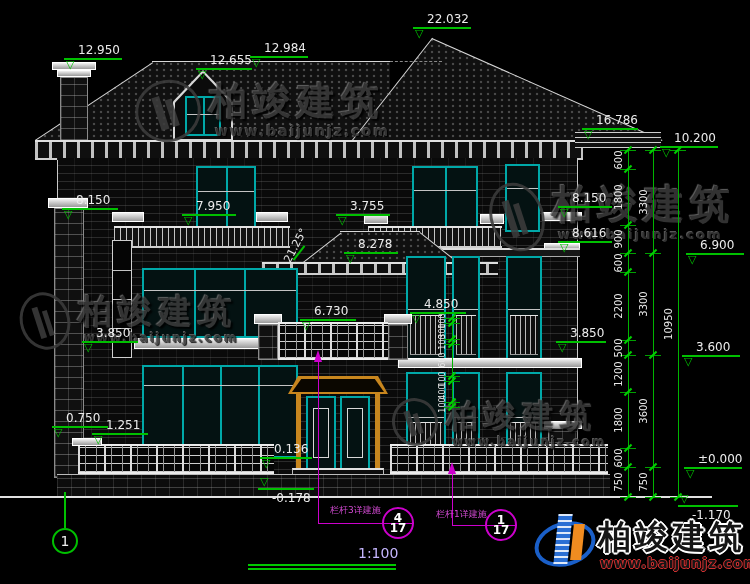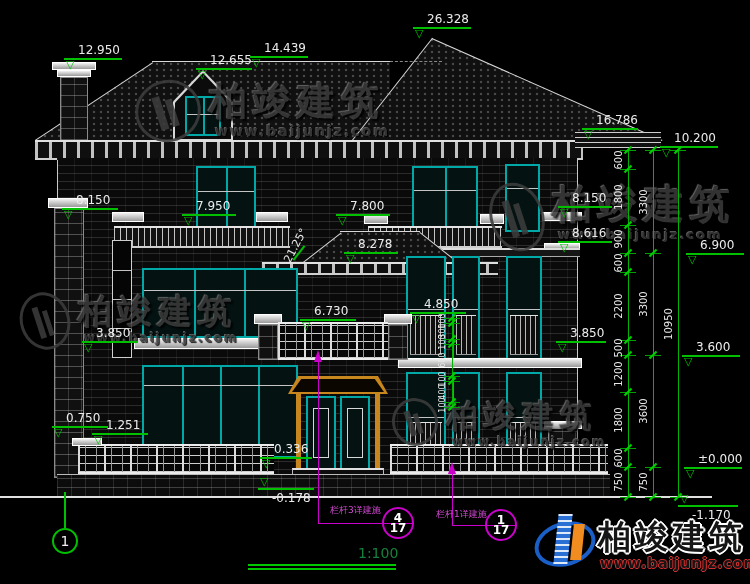--- a/index.html
+++ b/index.html
@@ -68,21 +68,21 @@
   .wm-logo i{position:absolute;background:#3c3c3c;}
   
   .ft-ellipse{position:absolute;border:4px solid #1a5fc8;border-radius:50%;transform:rotate(-16deg);box-sizing:border-box;}
   .ft-bar-b{position:absolute;background:#2a6fd4;transform:skewX(-6deg);background-image:repeating-linear-gradient(0deg,rgba(255,255,255,.85) 0 2px,transparent 2px 6px);}
   .ft-bar-o{position:absolute;background:#f08c20;transform:skewX(-6deg);}
   .ft-brand{position:absolute;font-weight:900;font-size:33px;letter-spacing:4px;color:#161616;white-space:nowrap;line-height:1;
     text-shadow:-2px 0 #fff,2px 0 #fff,0 -2px #fff,0 2px #fff,-1px -1px #fff,1px 1px #fff,1px -1px #fff,-1px 1px #fff;}
   .ft-url{position:absolute;font-weight:bold;font-size:14px;letter-spacing:1px;color:#151515;white-space:nowrap;line-height:1;
     text-shadow:-1px 0 #d03030,1px 0 #d03030,0 -1px #d03030,0 1px #d03030;}
   .title-main{position:absolute;color:#f0f0f0;font-size:21px;font-weight:bold;letter-spacing:2px;line-height:1;}
-  .title-scale{position:absolute;color:#15803d;font-size:14px;line-height:1;}
+  .title-scale{position:absolute;color:#c4b5fd;font-size:14px;line-height:1;}
   .uline{position:absolute;height:2px;background:#00c800;}
   .bubble{position:absolute;width:26px;height:26px;border:2px solid #00c000;border-radius:50%;box-sizing:border-box;
     color:#eee;font-size:14px;text-align:center;line-height:22px;}
   .angle-tx{position:absolute;color:#e8e8e8;font-size:11px;transform:rotate(-62deg);line-height:1;}
 </style>
 </head>
 <body>
 
 <div id="canvas">
 
@@ -269,39 +269,39 @@
     </div>
   <div id="ann-layer" class="abs" style="left:0;top:0;width:750px;height:584px;z-index:8;">
       <div class="elev-ln" style="left: 64px; top: 58px; width: 58px;"></div>
       <div class="elev-tri" style="left: 66px; top: 59px;">▽</div>
       <div class="elev-tx" style="left: 78px; top: 44px;">12.950</div>
       <div class="elev-ln" style="left: 196px; top: 68px; width: 56px;"></div>
       <div class="elev-tri" style="left: 198px; top: 69px;">▽</div>
       <div class="elev-tx" style="left: 210px; top: 54px;">12.655</div>
       <div class="elev-ln" style="left: 250px; top: 56px; width: 58px;"></div>
       <div class="elev-tri" style="left: 252px; top: 57px;">▽</div>
-      <div class="elev-tx" style="left: 264px; top: 42px;">14.439</div>
+      <div class="elev-tx" style="left: 264px; top: 42px;">12.984</div>
       <div class="elev-ln" style="left: 413px; top: 27px; width: 58px;"></div>
       <div class="elev-tri" style="left: 415px; top: 28px;">▽</div>
-      <div class="elev-tx" style="left: 427px; top: 13px;">26.328</div>
+      <div class="elev-tx" style="left: 427px; top: 13px;">22.032</div>
       <div class="elev-ln" style="left: 582px; top: 128px; width: 56px;"></div>
       <div class="elev-tri" style="left: 584px; top: 129px;">▽</div>
       <div class="elev-tx" style="left: 596px; top: 114px;">16.786</div>
       <div class="elev-ln" style="left: 660px; top: 146px; width: 58px;"></div>
       <div class="elev-tri" style="left: 662px; top: 147px;">▽</div>
       <div class="elev-tx" style="left: 674px; top: 132px;">10.200</div>
       <div class="elev-ln" style="left: 62px; top: 208px; width: 56px;"></div>
       <div class="elev-tri" style="left: 64px; top: 209px;">▽</div>
       <div class="elev-tx" style="left: 76px; top: 194px;">8.150</div>
       <div class="elev-ln" style="left: 182px; top: 214px; width: 54px;"></div>
       <div class="elev-tri" style="left: 184px; top: 215px;">▽</div>
       <div class="elev-tx" style="left: 196px; top: 200px;">7.950</div>
       <div class="elev-ln" style="left: 336px; top: 214px; width: 54px;"></div>
       <div class="elev-tri" style="left: 338px; top: 215px;">▽</div>
-      <div class="elev-tx" style="left: 350px; top: 200px;">7.800</div>
+      <div class="elev-tx" style="left: 350px; top: 200px;">3.755</div>
       <div class="elev-ln" style="left: 344px; top: 252px; width: 54px;"></div>
       <div class="elev-tri" style="left: 346px; top: 253px;">▽</div>
       <div class="elev-tx" style="left: 358px; top: 238px;">8.278</div>
       <div class="elev-ln" style="left: 558px; top: 206px; width: 54px;"></div>
       <div class="elev-tri" style="left: 560px; top: 207px;">▽</div>
       <div class="elev-tx" style="left: 572px; top: 192px;">8.150</div>
       <div class="elev-ln" style="left: 558px; top: 241px; width: 54px;"></div>
       <div class="elev-tri" style="left: 560px; top: 242px;">▽</div>
       <div class="elev-tx" style="left: 572px; top: 227px;">8.616</div>
       <div class="elev-ln" style="left: 686px; top: 253px; width: 58px;"></div>
@@ -323,21 +323,21 @@
       <div class="elev-tri" style="left: 684px; top: 356px;">▽</div>
       <div class="elev-tx" style="left: 696px; top: 341px;">3.600</div>
       <div class="elev-ln" style="left: 52px; top: 426px; width: 56px;"></div>
       <div class="elev-tri" style="left: 54px; top: 427px;">▽</div>
       <div class="elev-tx" style="left: 66px; top: 412px;">0.750</div>
       <div class="elev-ln" style="left: 92px; top: 433px; width: 56px;"></div>
       <div class="elev-tri" style="left: 94px; top: 434px;">▽</div>
       <div class="elev-tx" style="left: 106px; top: 419px;">1.251</div>
       <div class="elev-ln" style="left: 260px; top: 457px; width: 52px;"></div>
       <div class="elev-tri" style="left: 262px; top: 458px;">▽</div>
-      <div class="elev-tx" style="left: 274px; top: 443px;">0.336</div>
+      <div class="elev-tx" style="left: 274px; top: 443px;">0.136</div>
       <div class="elev-ln" style="left: 258px; top: 488px; width: 56px;"></div>
       <div class="elev-tri" style="left: 260px; top: 476px;">▽</div>
       <div class="elev-tx" style="left: 272px; top: 492px;">-0.178</div>
       <div class="elev-ln" style="left: 684px; top: 467px; width: 58px;"></div>
       <div class="elev-tri" style="left: 686px; top: 468px;">▽</div>
       <div class="elev-tx" style="left: 698px; top: 453px;">±0.000</div>
       <div class="elev-ln" style="left: 678px; top: 505px; width: 60px;"></div>
       <div class="elev-tri" style="left: 680px; top: 493px;">▽</div>
       <div class="elev-tx" style="left: 692px; top: 509px;">-1.170</div>
       <div class="dimv" style="left: 628px; top: 150px; height: 347px;"></div>

